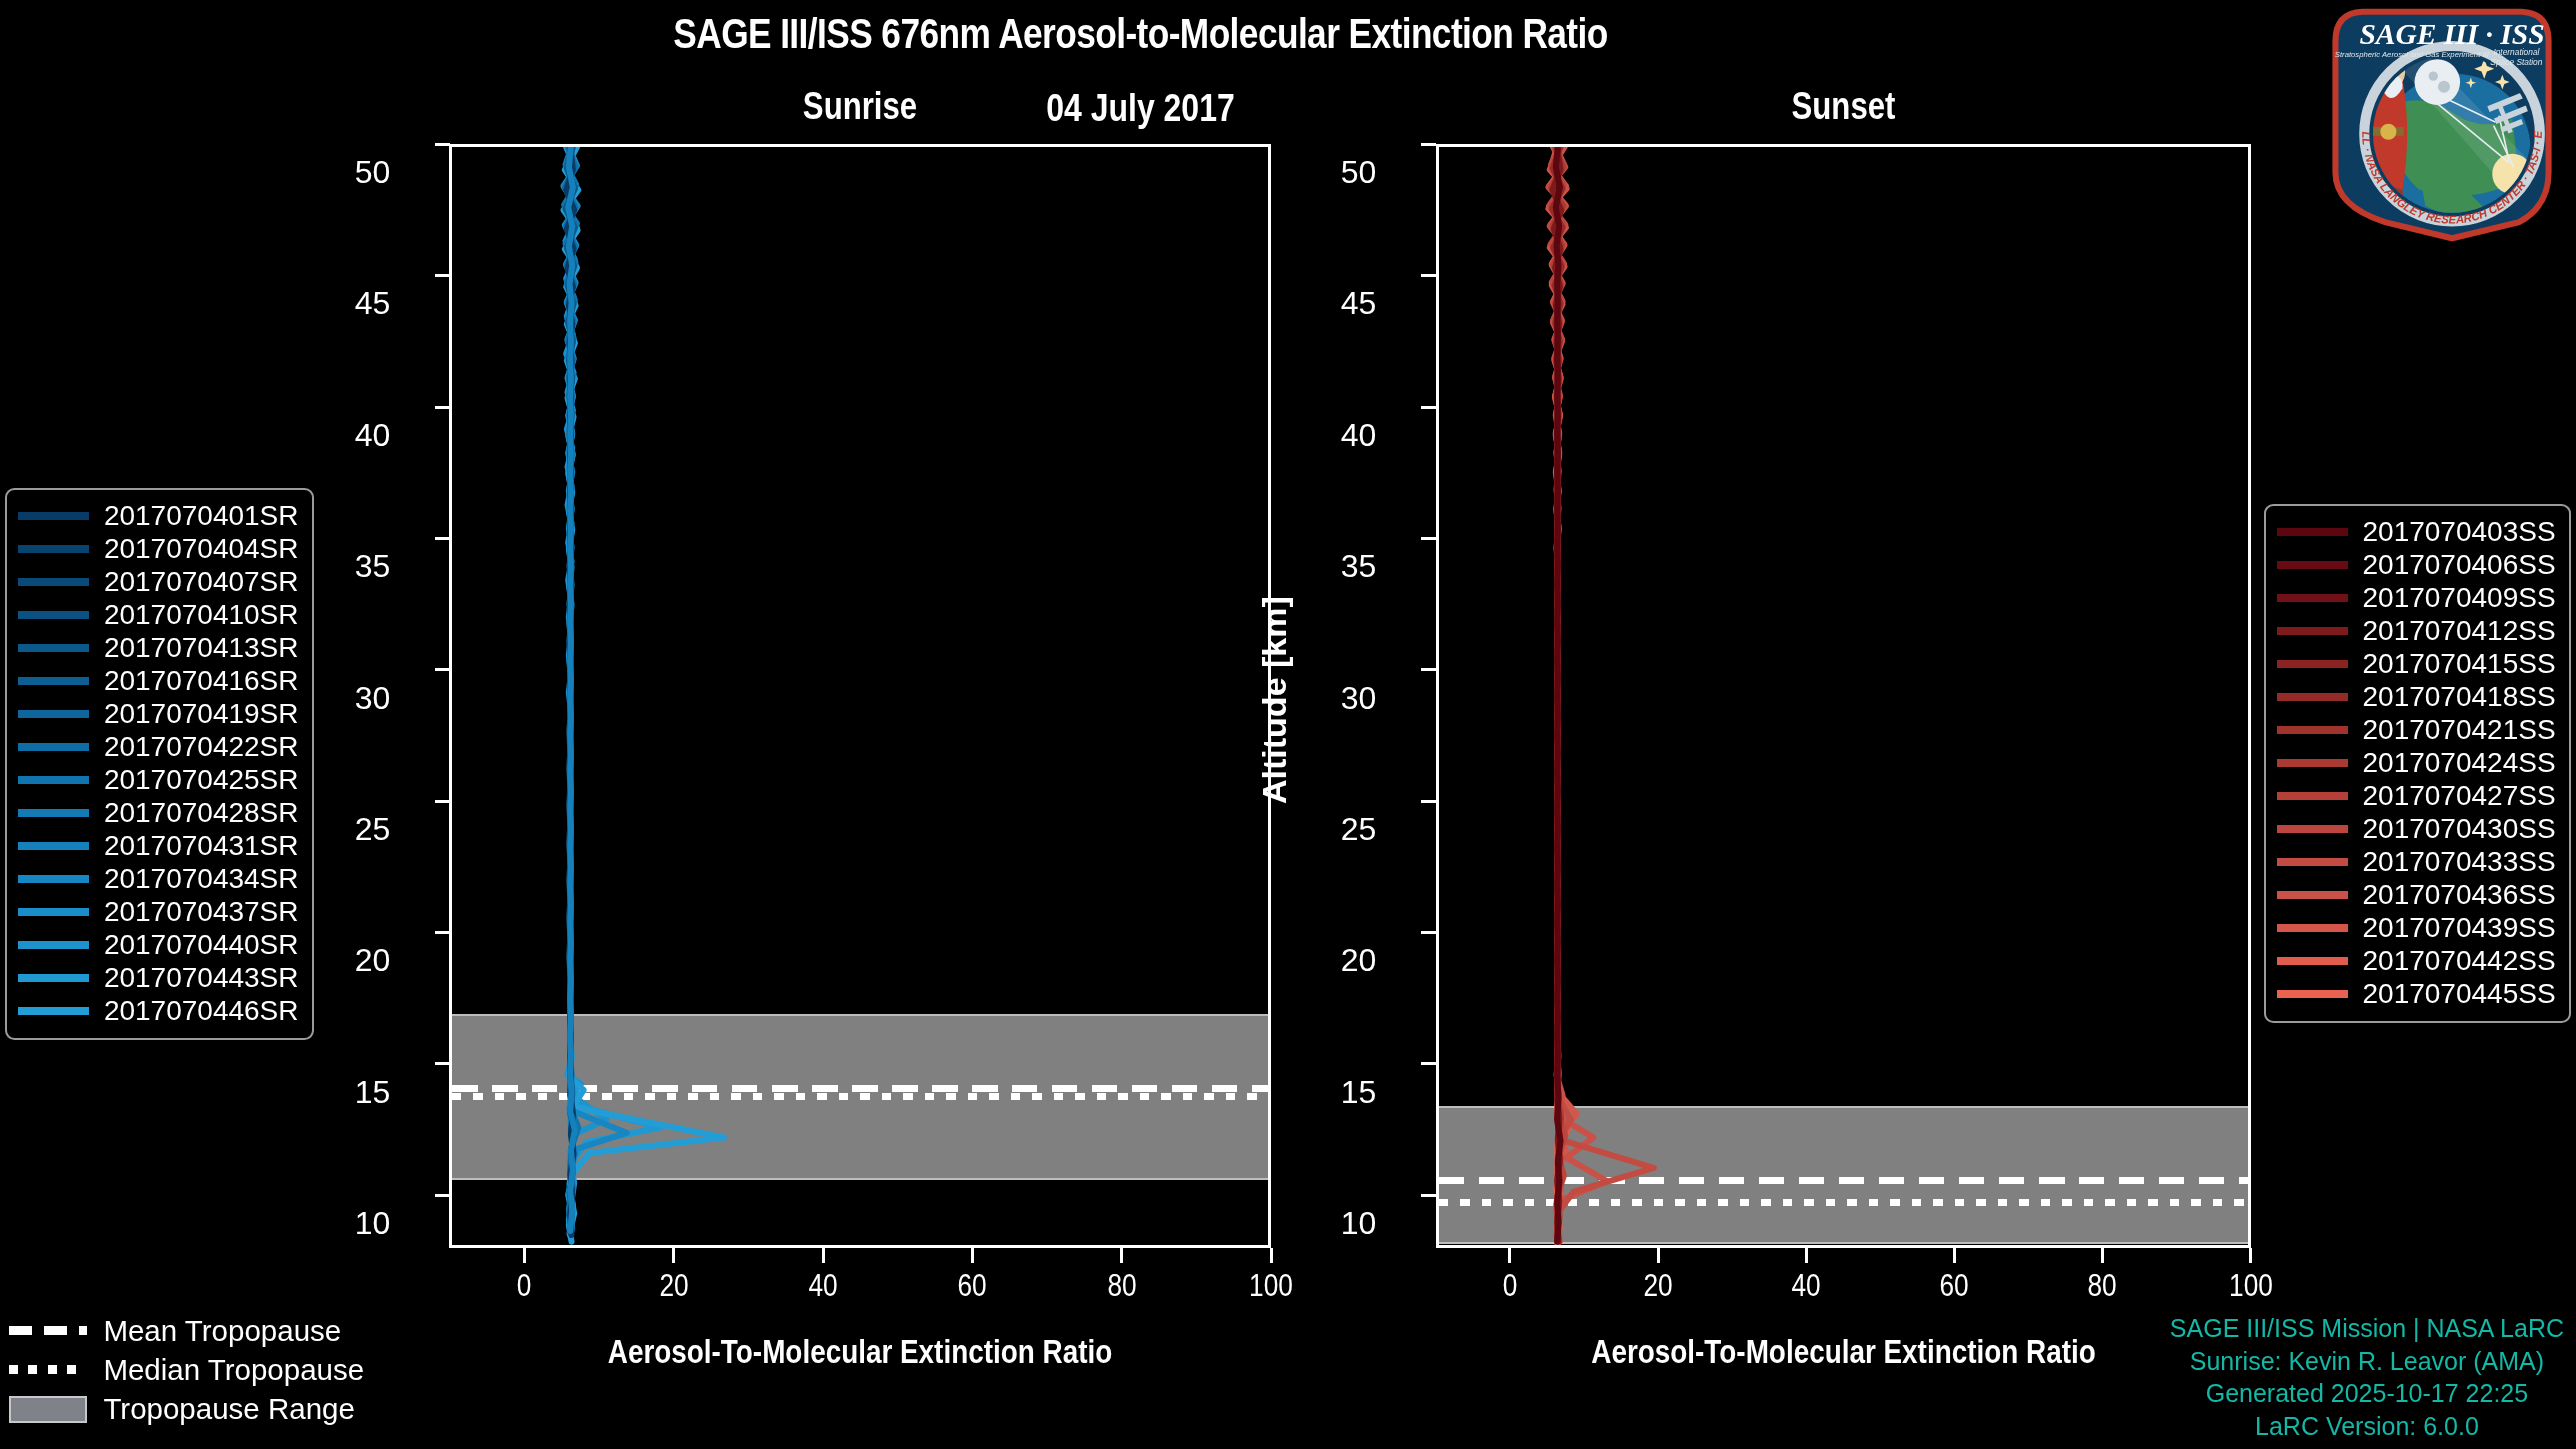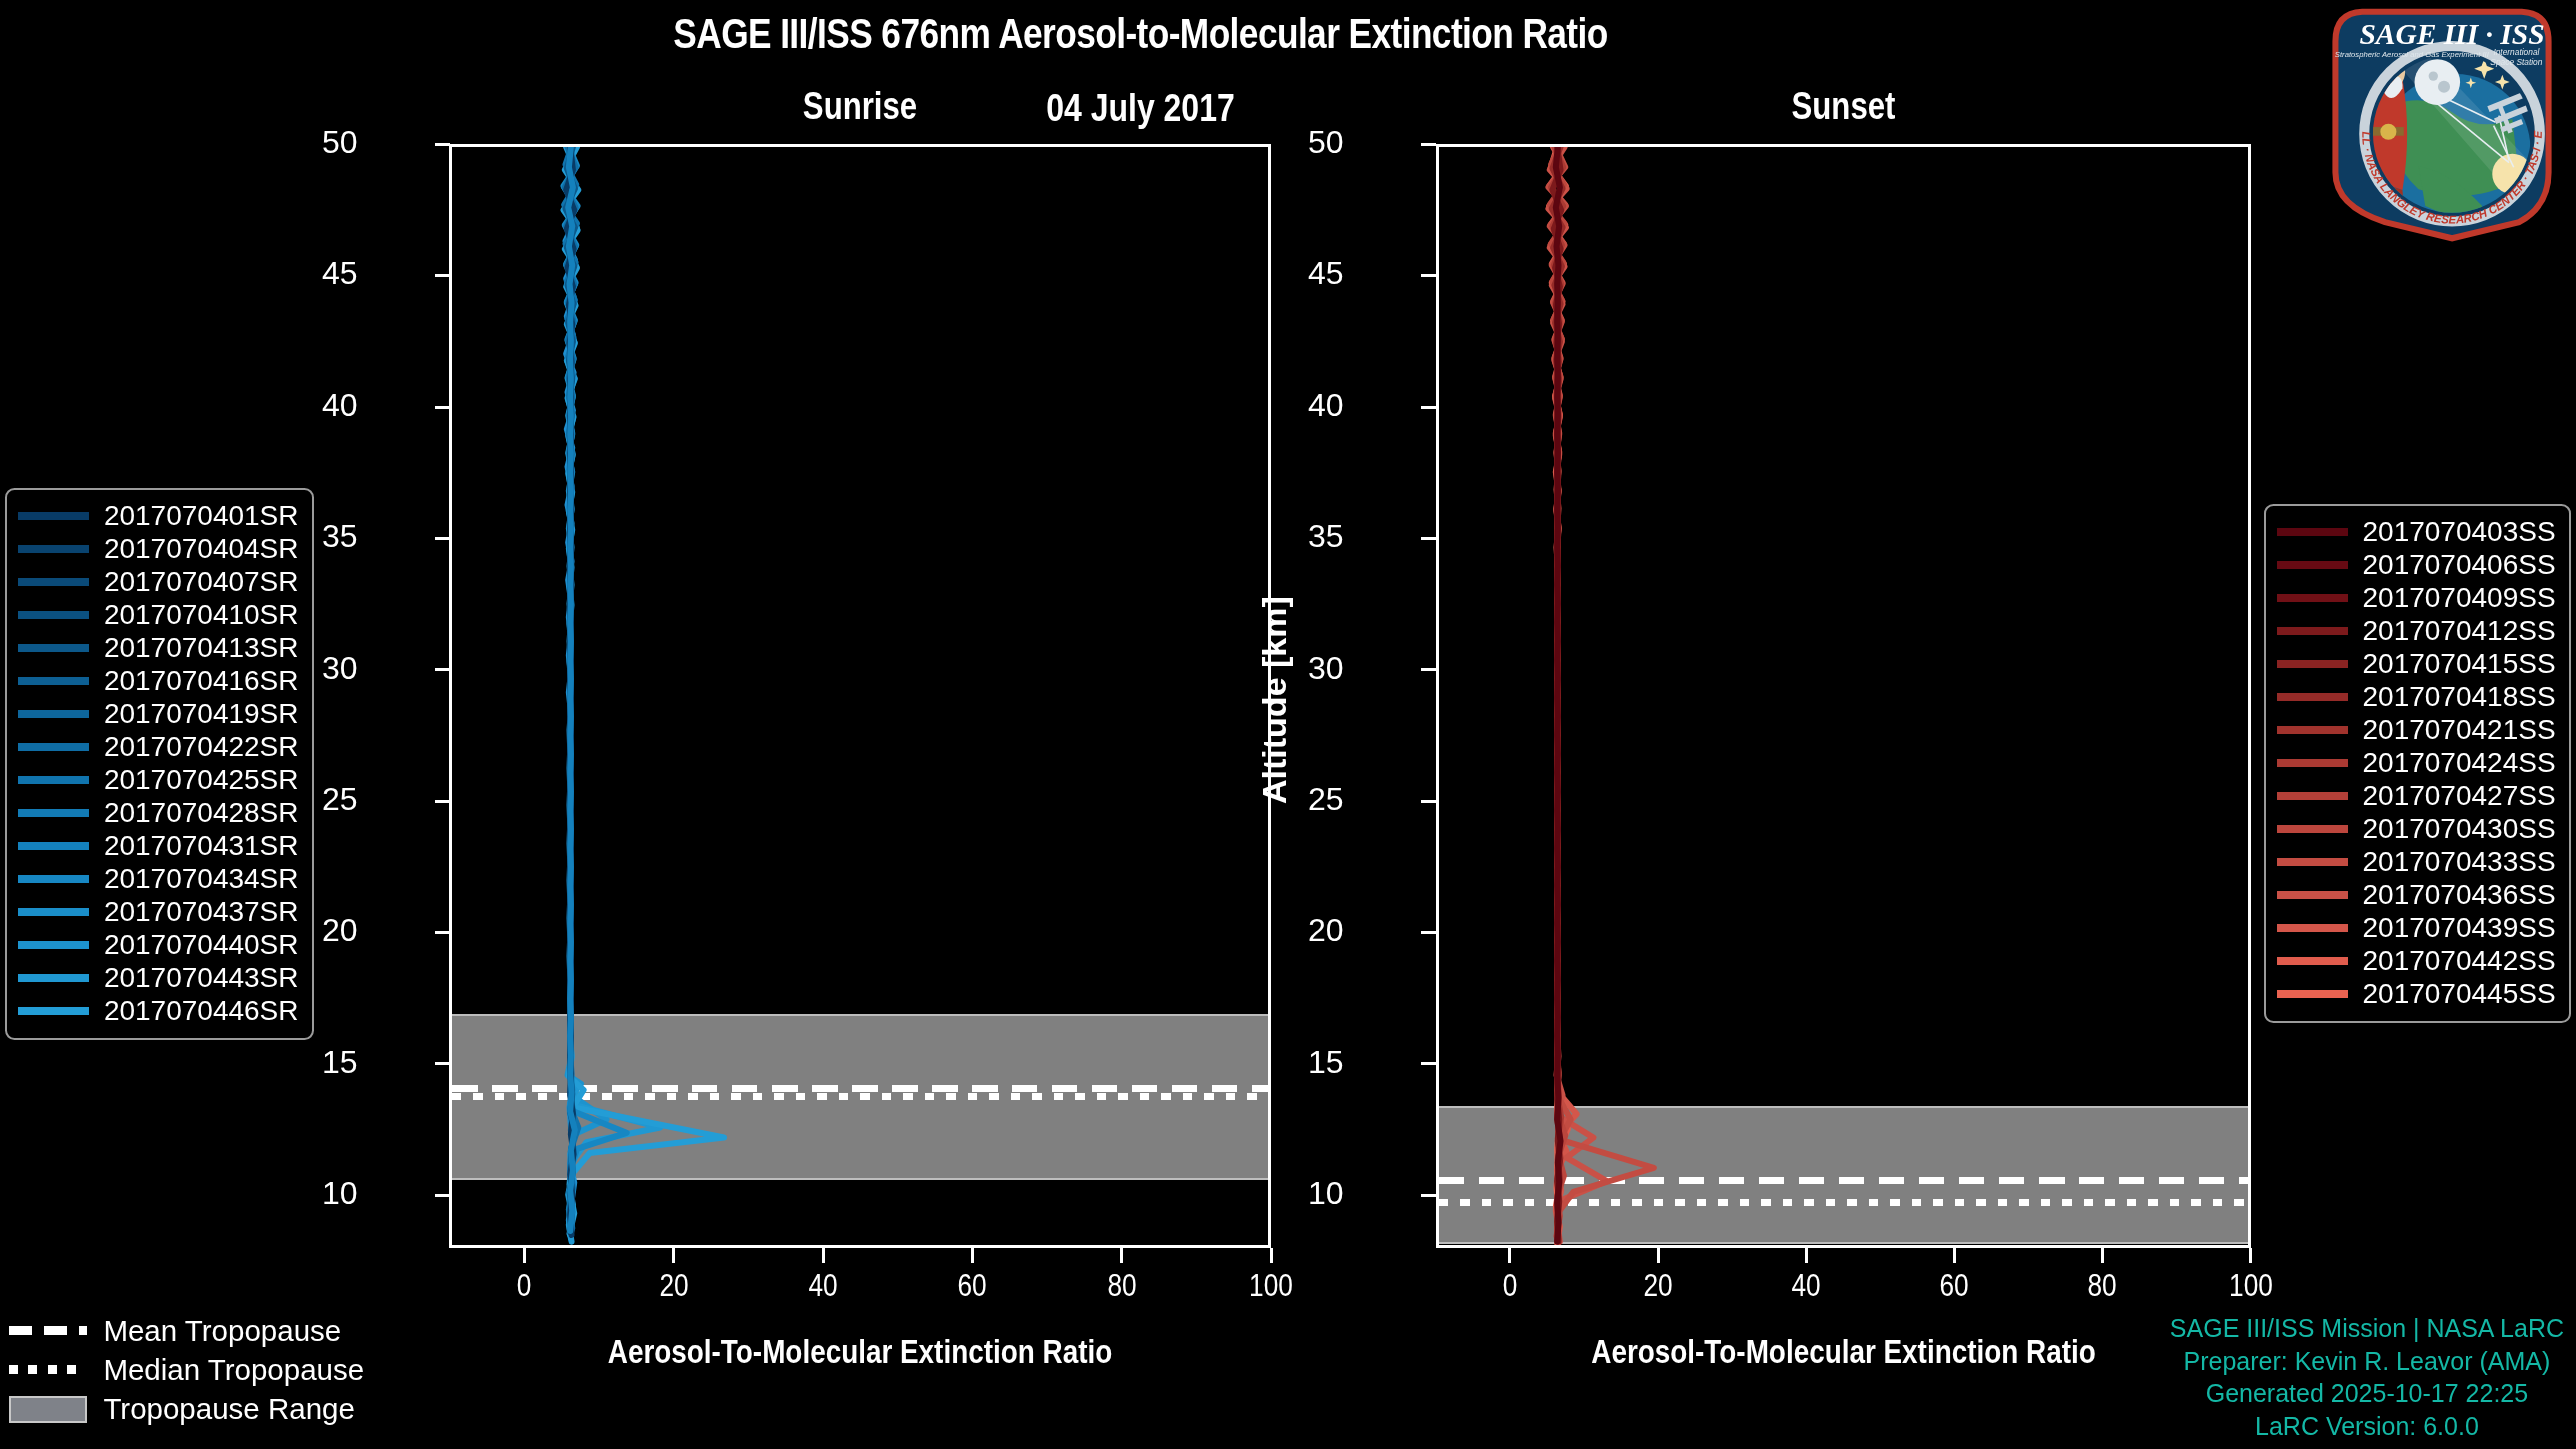--- a/index.html
+++ b/index.html
@@ -28,21 +28,21 @@
         border-bottom:2px solid #bdbdbd;box-sizing:border-box;}
   .tropo-mean{position:absolute;left:0;right:0;height:7.4px;
         background:repeating-linear-gradient(to right,#fff 0 25.5px,transparent 25.5px 40px);}
   .tropo-median{position:absolute;left:0;right:0;height:6.7px;
         background:repeating-linear-gradient(to right,#fff 0 9.4px,transparent 9.4px 21.5px);}
 
   svg.curves{position:absolute;left:0;top:0;width:100%;height:100%;}
 
   
   .ytick{position:absolute;width:14.8px;height:2.7px;background:#fff;}
-  .ylab{position:absolute;font-size:32px;text-align:left;width:101px;}
+  .ylab{position:absolute;font-size:32px;text-align:center;width:101px;margin-top:30px;}
   .xtick{position:absolute;width:2.7px;height:14.8px;background:#fff;}
   .xlab{position:absolute;font-size:32px;text-align:center;width:94px;}
   .axis-name{position:absolute;font-size:34px;font-weight:bold;text-align:center;}
   .ylab-rot{position:absolute;font-size:34px;font-weight:bold;
             transform:rotate(-90deg);transform-origin:center center;white-space:nowrap;}
 
   
   .legend{position:absolute;border:2px solid #9b9b9b;border-radius:9.4px;background:#000;
           padding:9.4px 13.4px 10.7px 10.7px;}
   .lrow{display:flex;align-items:center;height:33px;}
@@ -332,21 +332,21 @@
   <div class="tk-row">
     <div class="tk-swatch">
         <div class="tk-box"></div>
       </div>
     <div class="tk-text">Tropopause Range</div>
   </div>
 </div>
 
 <div id="credits">
   <div>SAGE III/ISS Mission | NASA LaRC</div>
-  <div>Preparer: Kevin R. Leavor (AMA)</div>
+  <div>Sunrise: Kevin R. Leavor (AMA)</div>
   <div>Generated 2025-10-17 22:25</div>
   <div>LaRC Version: 6.0.0</div>
 </div>
 
 <div id="patch">
   <svg viewBox="0 0 370 355" width="248" height="238">
     <defs>
       <clipPath id="globeclip">
           <circle cx="200" cy="192" r="118"></circle>
         </clipPath>

